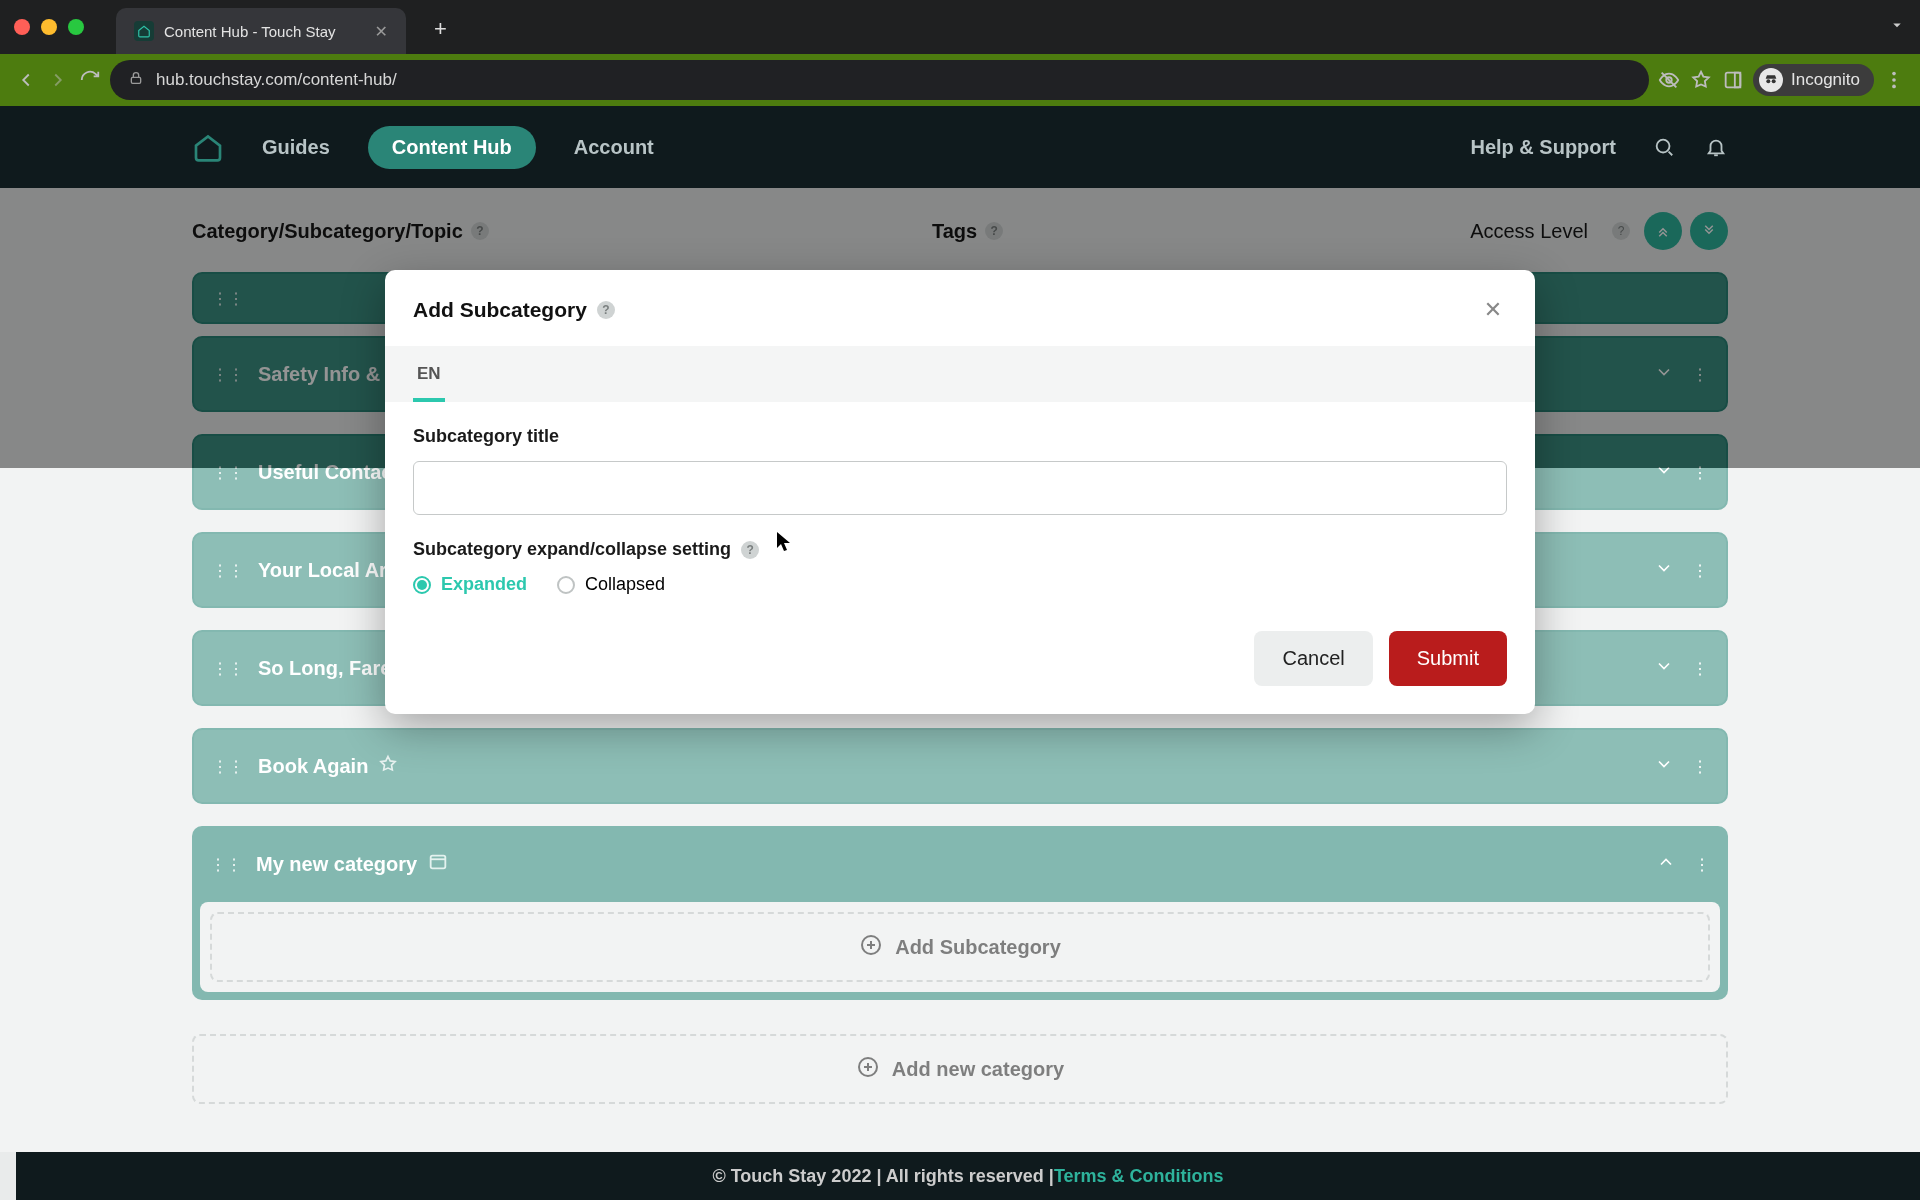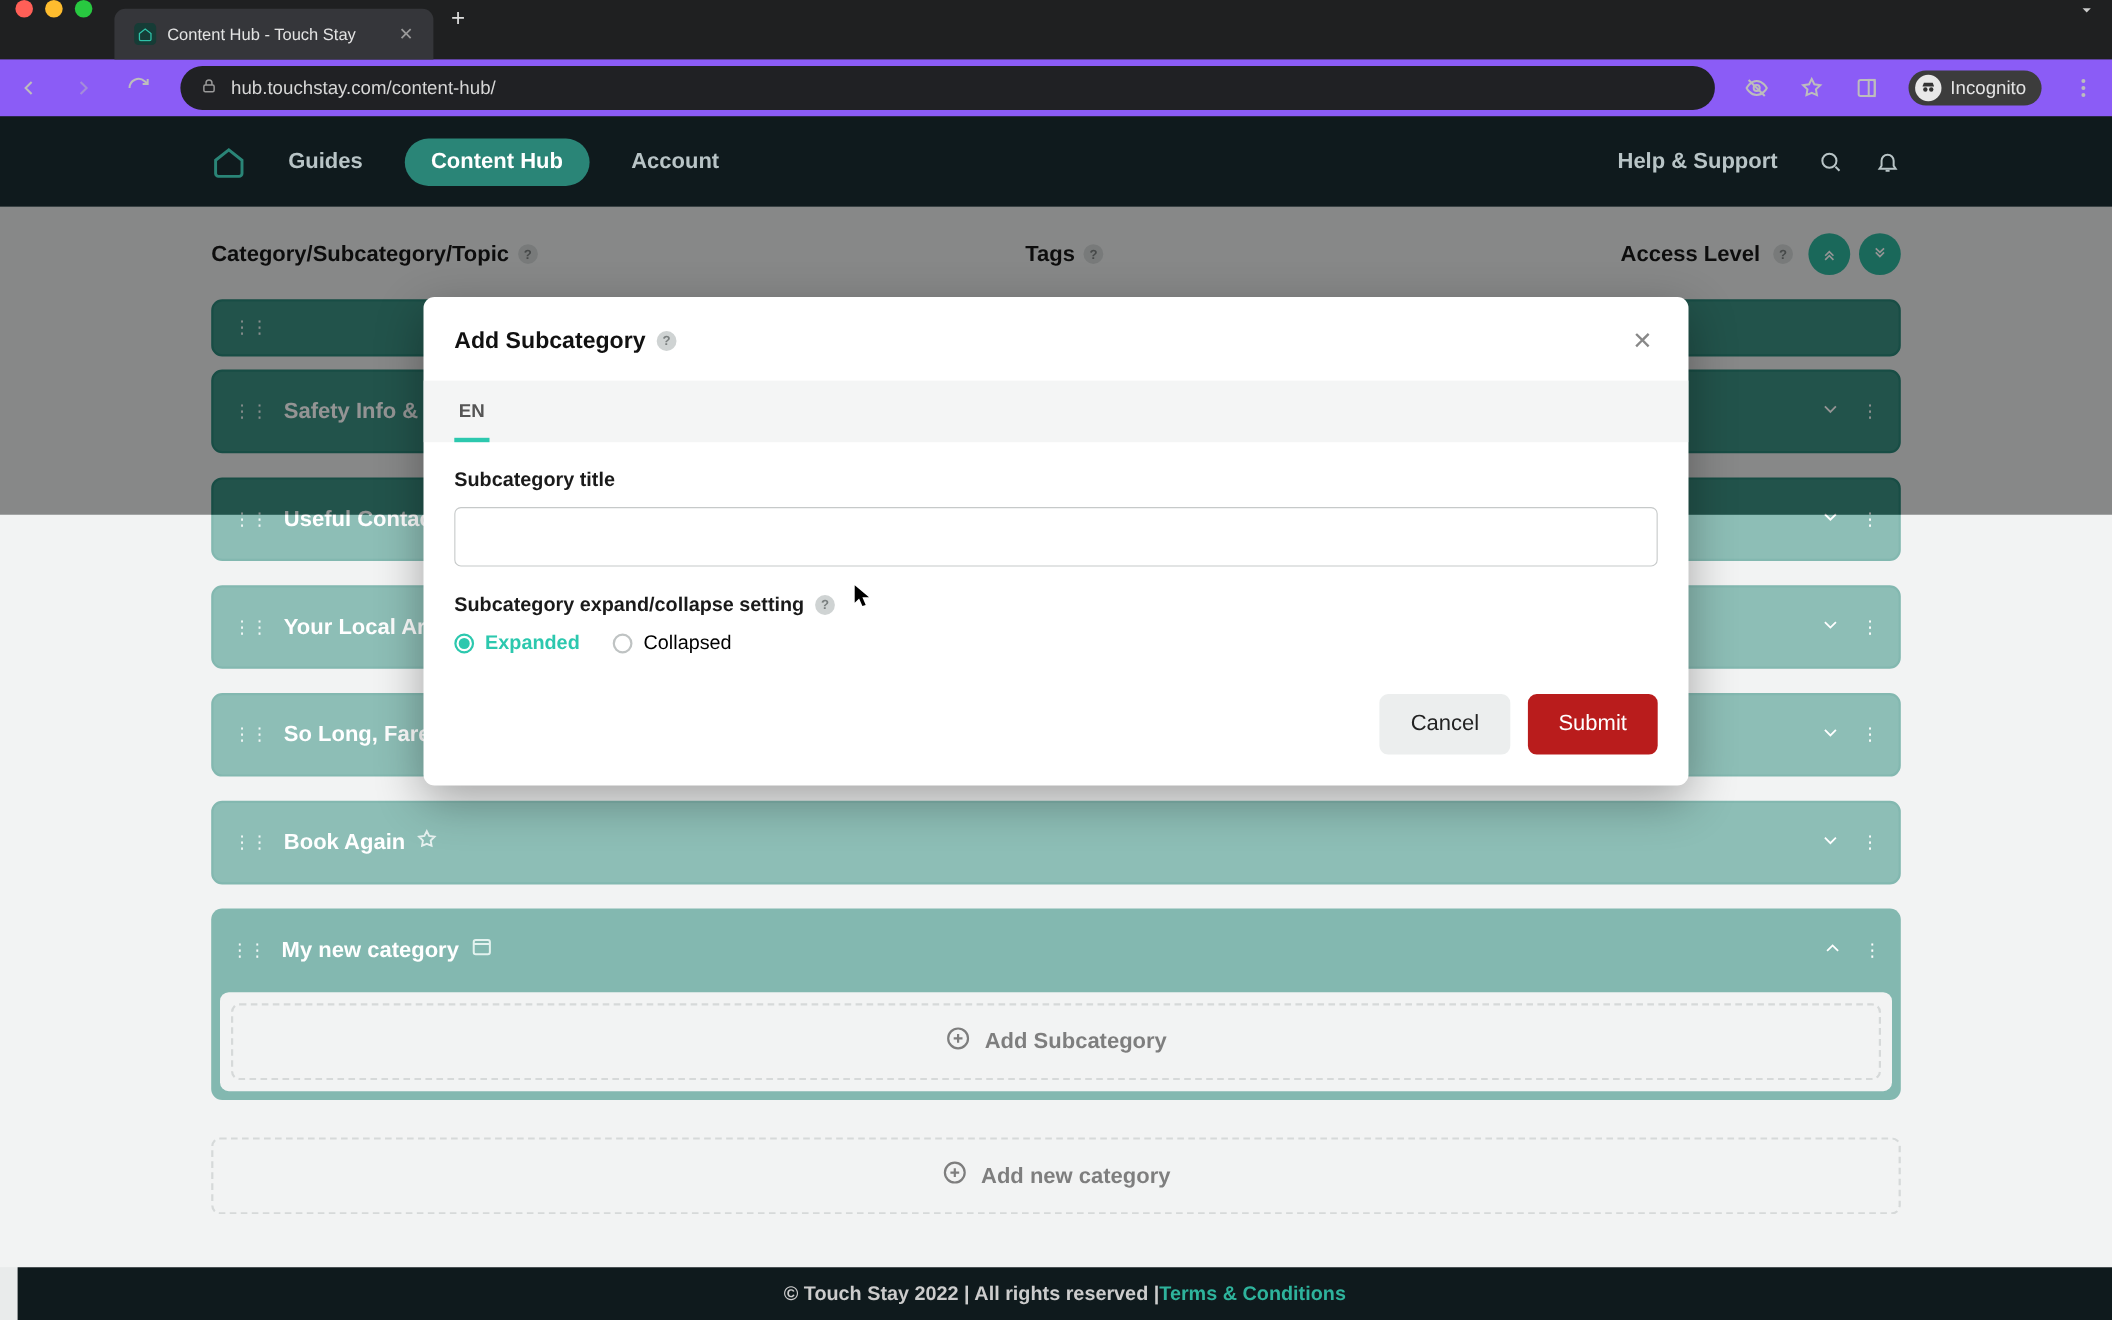--- a/index.html
+++ b/index.html
@@ -6,35 +6,35 @@
 body {
   font-family: -apple-system, BlinkMacSystemFont, "Segoe UI", Helvetica, Arial, sans-serif;
   background: #1f1f1f;
   width: 1920px;
   height: 1200px;
   overflow: hidden;
   position: relative;
 }
 
 
-.browser-top { background: #1f2021; height: 54px; display: flex; padding: 0 14px; }
+.browser-top { background: #1f2021; height: 54px; display: flex; align-items: center; padding: 0 14px; gap: 12px; }
 .mac-btns { display: flex; gap: 11px; margin-right: 20px; }
 .mac-btn { width: 16px; height: 16px; border-radius: 50%; }
 .mac-red { background: #ff5f57; }
 .mac-yel { background: #febc2e; }
 .mac-grn { background: #28c840; }
 .tab { display: flex; align-items: center; background: #35363a; height: 46px; padding: 0 18px; border-radius: 10px 10px 0 0; width: 290px; margin-top: 8px; gap: 10px; }
 .tab-favicon { width: 20px; height: 20px; border-radius: 4px; background: #163c36; display:flex; align-items:center; justify-content:center;}
 .tab-favicon svg { width: 14px; height: 14px; }
 .tab-title { color: #e3e3e3; font-size: 15px; flex: 1; white-space: nowrap; overflow: hidden; }
 .tab-close { color: #9a9a9a; font-size: 16px; }
 .new-tab { color: #ddd; font-size: 22px; margin-left: 16px; margin-top:4px;}
 .tab-end { margin-left: auto; color: #ccc; }
 
-.addr-bar { background: #8b5cf6; height: 52px; display: flex; align-items: center; padding: 18px 14px; gap: 26px; }
+.addr-bar { background: #4d7c0f; height: 52px; display: flex; align-items: center; padding: 18px 14px; gap: 8px; }
 .nav-icon { width: 24px; height: 24px; color: #9a9a9a; display:flex; align-items:center; justify-content:center; }
 .nav-icon svg { width:22px; height:22px; }
 .url-box { flex: 1; background: #202124; border-radius: 24px; height: 40px; display: flex; align-items: center; padding: 0 18px; gap: 12px; }
 .lock { color: #9a9a9a; }
 .url { color: #d7d7d7; font-size: 17px; flex: 1; }
 .incog-pill { background:#3c3c3c; border-radius:20px; padding:4px 14px 4px 6px; display:flex; align-items:center; gap:8px; color:#e4e4e4; font-size:17px;}
 .incog-pill .inc-icon{ width:24px; height:24px; background:#e8e8e8; border-radius:50%; display:flex; align-items:center; justify-content:center;}
 
 
 .app { position:absolute; top:106px; left:0; right:0; bottom:0; background:#0f1a1d; }
@@ -46,21 +46,21 @@
 .nav-link.active { background:#2a8577; color:#fff; border-radius:22px; padding:10px 24px; }
 .nav-right { margin-left:auto; display:flex; align-items:center; gap:28px; }
 .nav-right .nav-link { font-weight:600; }
 .icon-btn { color:#b8c4c6; width:24px; height:24px; display:flex; align-items:center; justify-content:center;}
 
 
 .content-wrap { background:#e9ebeb; position:absolute; top:82px; left:0; right:0; bottom:0; overflow:hidden;}
 .list-header { max-width:1536px; margin:0 auto; display:flex; align-items:center; padding:24px 0 22px; }
 .col-a { font-size:20px; font-weight:700; color:#171717; flex:0 0 740px; display:flex; gap:8px; align-items:center;}
 .col-b { font-size:20px; font-weight:700; color:#171717; flex:1; display:flex; gap:8px; align-items:center;}
-.col-c { font-size:20px; font-weight:700; color:#171717; display:flex; gap:12px; align-items:center; margin-right:14px;justify-content:center;}
+.col-c { font-size:20px; font-weight:400; color:#171717; display:flex; gap:24px; align-items:center; margin-right:14px;justify-content:center;}
 .help-q { width:18px; height:18px; border-radius:50%; background:#cfd3d3; color:#7a7f7f; font-size:12px; display:inline-flex; align-items:center; justify-content:center;}
 .circ-btns { display:flex; gap:8px; }
 .circ { width:38px; height:38px; border-radius:50%; background:#2eb39c; display:flex; align-items:center; justify-content:center; color:#fff; }
 
 .cat-list { max-width:1536px; margin:0 auto; display:flex; flex-direction:column; gap:22px; padding-bottom:20px;}
 .cat-row { background:#2a8577e8; border:2px solid #2a8577; border-radius:10px; height:76px; display:flex; align-items:center; padding:0 18px; color:#fff; }
 .cat-row.short { height:52px; margin-bottom:-10px;}
 .cat-drag { opacity:.9; margin-right:14px; }
 .cat-title { font-size:20px; font-weight:600; flex:1; display:flex; align-items:center; gap:10px;}
 .star { opacity:.8; }

